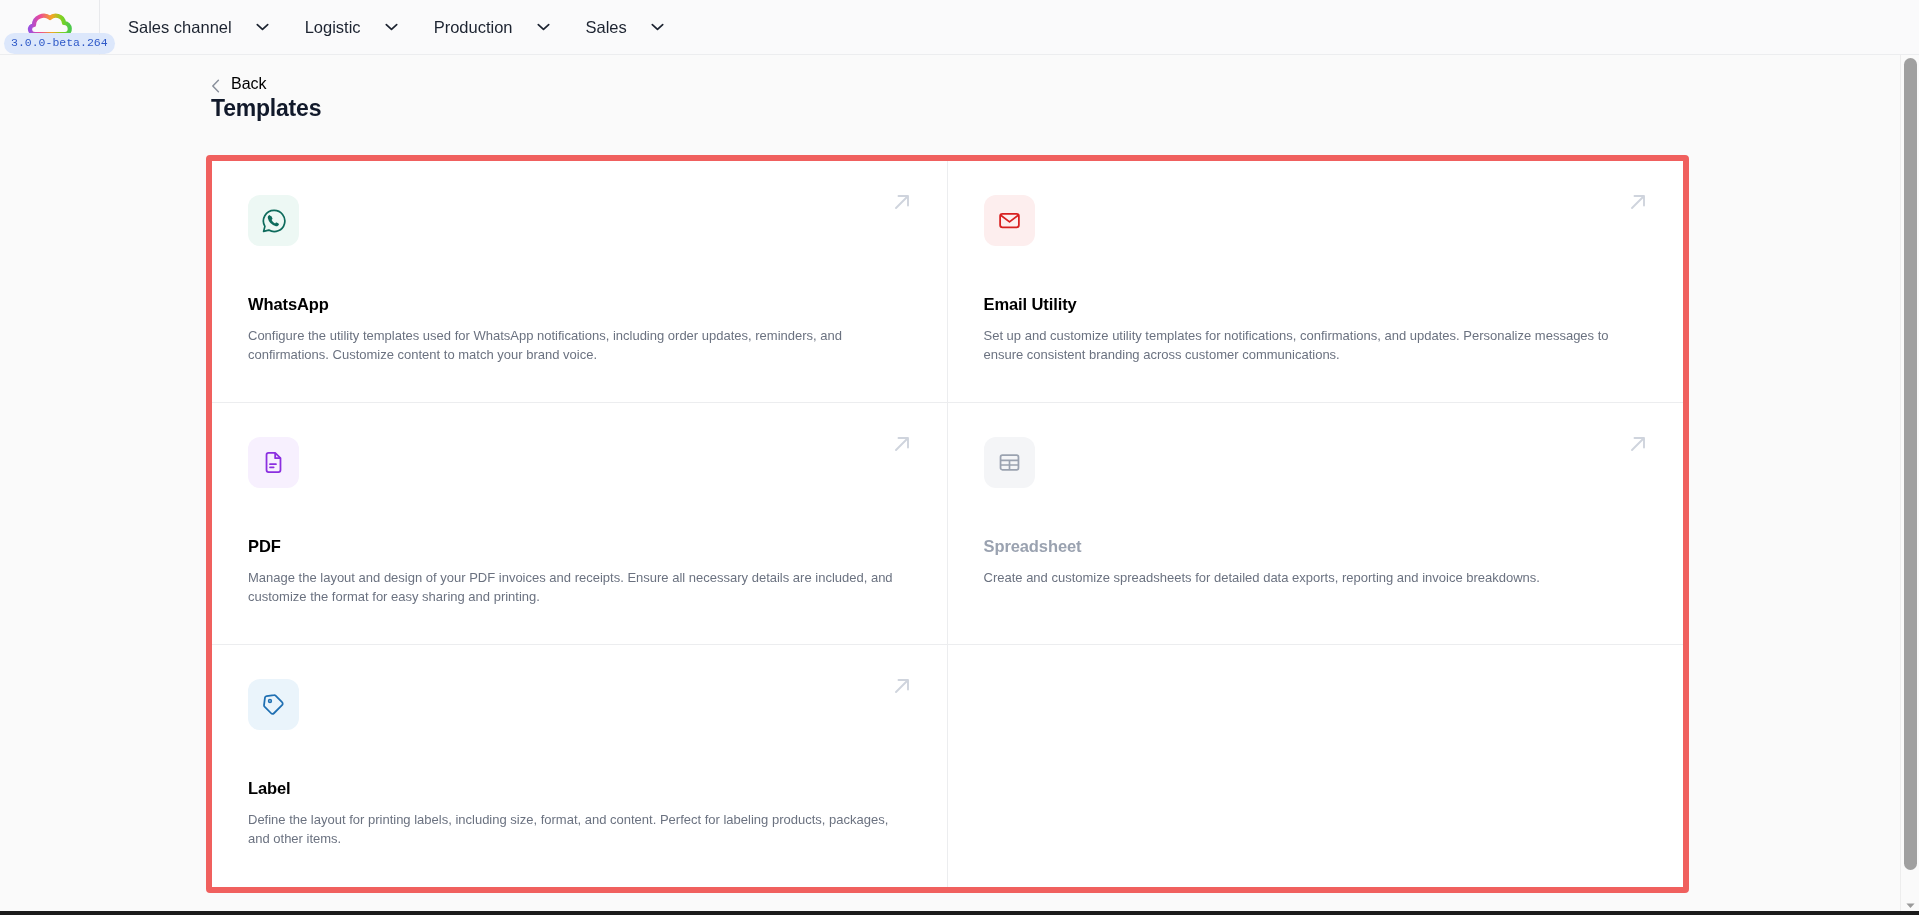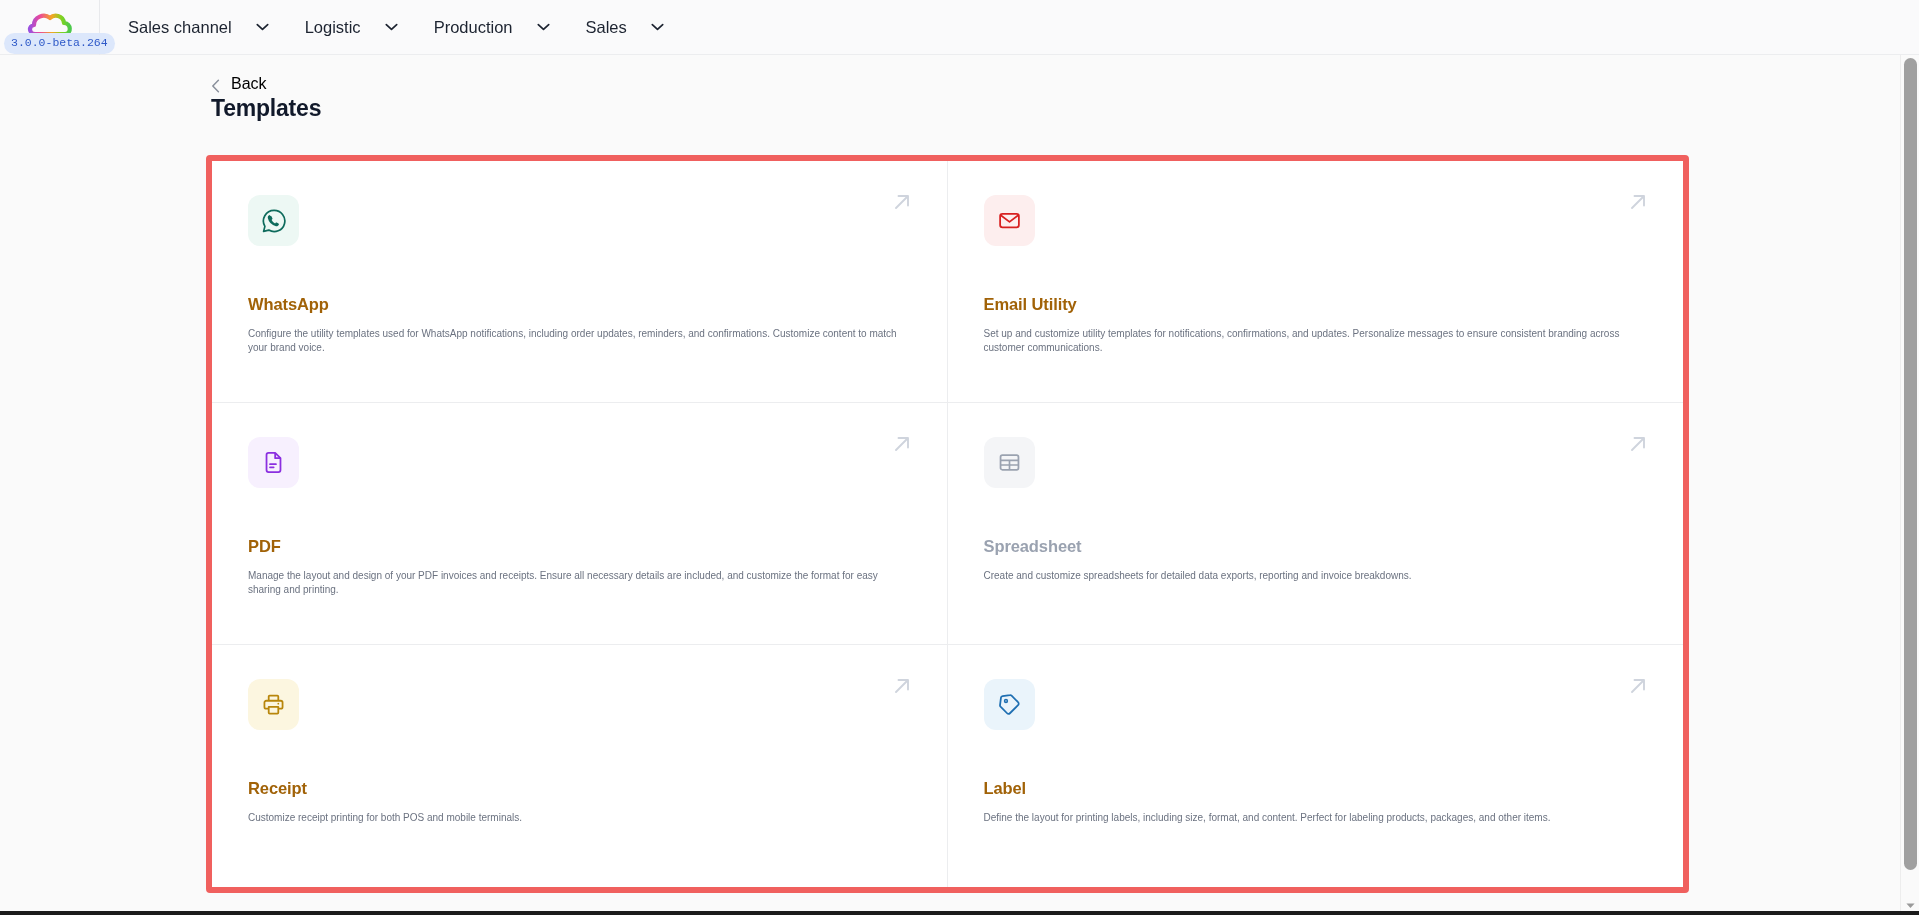--- a/index.html
+++ b/index.html
@@ -213,28 +213,28 @@
     right: 34px;
     width: 22px;
     height: 22px;
     color: #CFD4DD;
   }
 
   .card-title {
     margin-top: 49px;
     font-size: 16.5px;
     font-weight: bold;
-    color: #a16207;
+    color: #000000;
     letter-spacing: -0.1px;
   }
   .card.is-disabled .card-title { color: #9AA2B0; }
 
   .card-desc {
     margin-top: 13px;
-    font-size: 10px;
+    font-size: 13px;
     line-height: 1.43;
     color: #6B7280;
     max-width: 680px;
   }
 
   
   .vscroll {
     position: absolute;
     top: 55px;
     right: 0;
@@ -385,35 +385,20 @@
               <path d="M3.4 10 H20.6 M3.4 14.4 H20.6 M12 10 V19" fill="none" stroke="#9AA2B0" stroke-width="1.6"></path>
             </svg>
           </div>
           <svg class="card-arrow" viewBox="0 0 22 22">
             <path d="M5 17 L17 5 M7.5 5 H17 V14.5" fill="none" stroke="currentColor" stroke-width="1.9" stroke-linecap="round" stroke-linejoin="round"></path>
           </svg>
           <div class="card-title">Spreadsheet</div>
           <div class="card-desc">Create and customize spreadsheets for detailed data exports, reporting and invoice breakdowns.</div>
         </div>
 
-        <div class="card">
-          <div class="card-icon" style="background:#FCF6E0">
-            <svg width="25" height="25" viewBox="0 0 24 24">
-              <path d="M7.4 8.4 V4.3 a0.9 0.9 0 0 1 0.9 -0.9 h7.4 a0.9 0.9 0 0 1 0.9 0.9 V8.4" fill="none" stroke="#B8860B" stroke-width="1.7" stroke-linejoin="round"></path>
-              <path d="M5 8.4 h14 a1.7 1.7 0 0 1 1.7 1.7 v4.2 a1.7 1.7 0 0 1 -1.7 1.7 h-14 a1.7 1.7 0 0 1 -1.7 -1.7 v-4.2 a1.7 1.7 0 0 1 1.7 -1.7 Z" fill="none" stroke="#B8860B" stroke-width="1.7" stroke-linejoin="round"></path>
-              <path d="M7.4 14.2 h9.2 v5.6 a0.9 0.9 0 0 1 -0.9 0.9 h-7.4 a0.9 0.9 0 0 1 -0.9 -0.9 Z" fill="#FCF6E0" stroke="#B8860B" stroke-width="1.7" stroke-linejoin="round"></path>
-              <circle cx="16.6" cy="11.2" r="0.85" fill="#B8860B"></circle>
-            </svg>
-          </div>
-          <svg class="card-arrow" viewBox="0 0 22 22">
-            <path d="M5 17 L17 5 M7.5 5 H17 V14.5" fill="none" stroke="currentColor" stroke-width="1.9" stroke-linecap="round" stroke-linejoin="round"></path>
-          </svg>
-          <div class="card-title">Receipt</div>
-          <div class="card-desc">Customize receipt printing for both POS and mobile terminals.</div>
-        </div>
 
         <div class="card">
           <div class="card-icon" style="background:#EAF4FB">
             <svg width="25" height="25" viewBox="0 0 24 24">
               <path d="M20.2 12.6 L12.4 20.4 a1.9 1.9 0 0 1 -2.7 0 L3.4 14.1 a1.9 1.9 0 0 1 -0.5 -1.6 l0.9 -7 a1.9 1.9 0 0 1 1.6 -1.6 l7 -0.9 a1.9 1.9 0 0 1 1.6 0.5 l6.2 6.3 a1.9 1.9 0 0 1 0 2.8 Z" fill="none" stroke="#1F6FB2" stroke-width="1.7" stroke-linejoin="round"></path>
               <circle cx="8.6" cy="8.6" r="1.35" fill="none" stroke="#1F6FB2" stroke-width="1.5"></circle>
             </svg>
           </div>
           <svg class="card-arrow" viewBox="0 0 22 22">
             <path d="M5 17 L17 5 M7.5 5 H17 V14.5" fill="none" stroke="currentColor" stroke-width="1.9" stroke-linecap="round" stroke-linejoin="round"></path>

